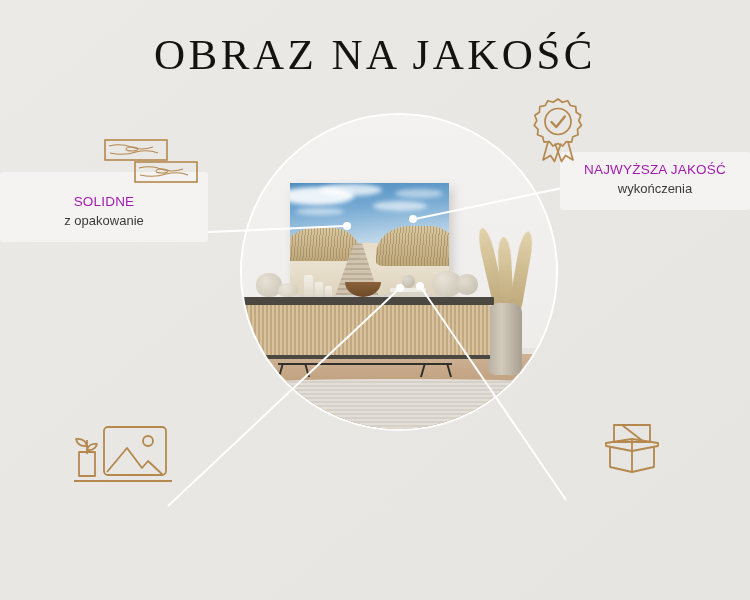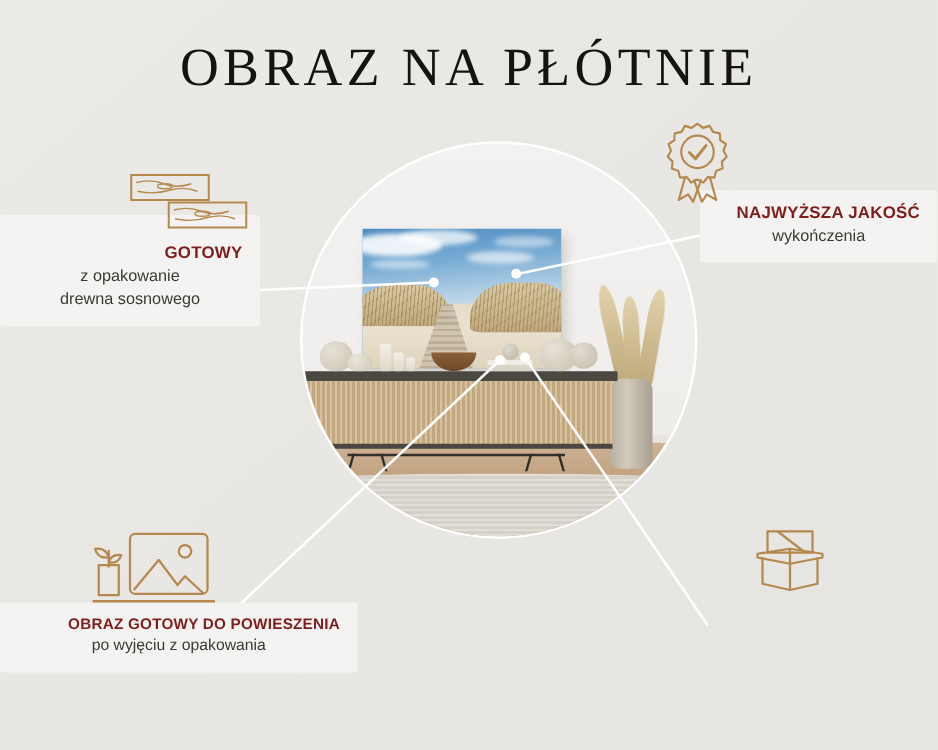--- a/index.html
+++ b/index.html
@@ -285,27 +285,26 @@
 
   
   .info {
     position: absolute;
     background: #f4f3f1;
     border-radius: 3px;
     text-align: center;
     padding: 10px 14px 13px;
   }
   .info .head {
-    color: #7f1d1d;
-    font-weight: bold;
+    color: #a21caf;
+    font-weight: normal;
     font-size: 13.5px;
     letter-spacing: .2px;
     line-height: 1.25;
     white-space: nowrap;
-    text-align: right;
   }
   .info .sub {
     color: #3b3a37;
     font-size: 13px;
     line-height: 1.35;
     margin-top: 1px;
     white-space: nowrap;
   }
 
   #box-krosno   { left: 0px;   top: 172px; width: 208px; padding-top: 22px; }
@@ -321,21 +320,21 @@
   #icon-wood        { left: 104px; top: 138px; }
   #icon-badge       { left: 527px; top: 96px; }
   #icon-frame       { left: 68px;  top: 424px; }
   #icon-box         { left: 600px; top: 420px; }
 </style>
 </head>
 <body>
 
 <div class="stage">
 
-  <div class="title">OBRAZ NA PŁÓTNIE</div>
+  <div class="title">OBRAZ NA JAKOŚĆ</div>
 
   <div class="circle-wrap">
     <div class="room">
       <div class="floor"></div>
       <div class="skirting"></div>
       <div class="rug"></div>
 
       <div class="artwork">
         <div class="art-sky"></div>
         <div class="art-cloud c1"></div>
@@ -389,23 +388,22 @@
     <circle cx="413" cy="219" r="4" fill="#ffffff"></circle>
 
     <line x1="400" y1="288" x2="168" y2="506" stroke="#ffffff" stroke-width="2"></line>
     <circle cx="400" cy="288" r="4" fill="#ffffff"></circle>
 
     <line x1="420" y1="286" x2="566" y2="500" stroke="#ffffff" stroke-width="2"></line>
     <circle cx="420" cy="286" r="4" fill="#ffffff"></circle>
   </svg>
 
   <div class="info" id="box-krosno">
-    <div class="head">GOTOWY</div>
+    <div class="head">SOLIDNE</div>
     <div class="sub">z opakowanie</div>
-    <div class="sub">drewna sosnowego</div>
   </div>
 
   <svg class="icon-abs" id="icon-wood" width="100" height="56" viewBox="0 0 100 56">
     <g fill="none" stroke="#b5884e" stroke-width="1.6">
       <rect x="1" y="2" width="62" height="20"></rect>
       <path d="M5 8 q12 -3 22 1 q10 4 22 0" stroke-width="1.1"></path>
       <path d="M6 15 q14 3 26 -1 q12 -3 22 1" stroke-width="1.1"></path>
       <ellipse cx="28" cy="11" rx="6" ry="2" stroke-width="1.1"></ellipse>
       <rect x="31" y="24" width="62" height="20"></rect>
       <path d="M35 30 q12 -3 22 1 q10 4 22 0" stroke-width="1.1"></path>
@@ -423,24 +421,20 @@
     <g fill="none" stroke="#b5884e" stroke-width="1.7" stroke-linejoin="round">
       <path d="M31 3
                l4.4 3.3 5.3 -1.6 2.7 4.8 5.4 1.2 0.4 5.5 4.6 3.1 -2 5.2 2.6 4.9 -3.9 3.9 0.6 5.5 -5.2 1.9 -1.3 5.4 -5.5 -0.4 -3.4 4.4 -4.9 -2.6 -4.9 2.6 -3.4 -4.4 -5.5 0.4 -1.3 -5.4 -5.2 -1.9 0.6 -5.5 -3.9 -3.9 2.6 -4.9 -2 -5.2 4.6 -3.1 0.4 -5.5 5.4 -1.2 2.7 -4.8 5.3 1.6 Z"></path>
       <circle cx="31" cy="25.5" r="13"></circle>
       <path d="M24.5 26 l4.8 5 8.5 -10.5" stroke-width="2.4" stroke-linecap="round"></path>
       <path d="M21 46 l-5 18 7.5 -4.5 4 6 6.5 -18"></path>
       <path d="M41 46 l5 18 -7.5 -4.5 -4 6 -6.5 -18"></path>
     </g>
   </svg>
 
-  <div class="info" id="box-wieszanie">
-    <div class="head small">OBRAZ GOTOWY DO POWIESZENIA</div>
-    <div class="sub small">po wyjęciu z opakowania</div>
-  </div>
 
   <svg class="icon-abs" id="icon-frame" width="112" height="66" viewBox="0 0 112 66">
     <g fill="none" stroke="#b5884e" stroke-width="1.8" stroke-linejoin="round">
       <rect x="36" y="3" width="62" height="48" rx="4"></rect>
       <circle cx="80" cy="17" r="5"></circle>
       <path d="M39 48 L59 24 L74 44 L80 37 L95 51"></path>
       <rect x="11" y="28" width="16" height="24"></rect>
       <path d="M19 30 V16"></path>
       <path d="M19 22 q-9 1 -11 -7 q9 -1 11 7 Z"></path>
       <path d="M19 26 q8 1 10 -6 q-8 -1 -10 6 Z"></path>

